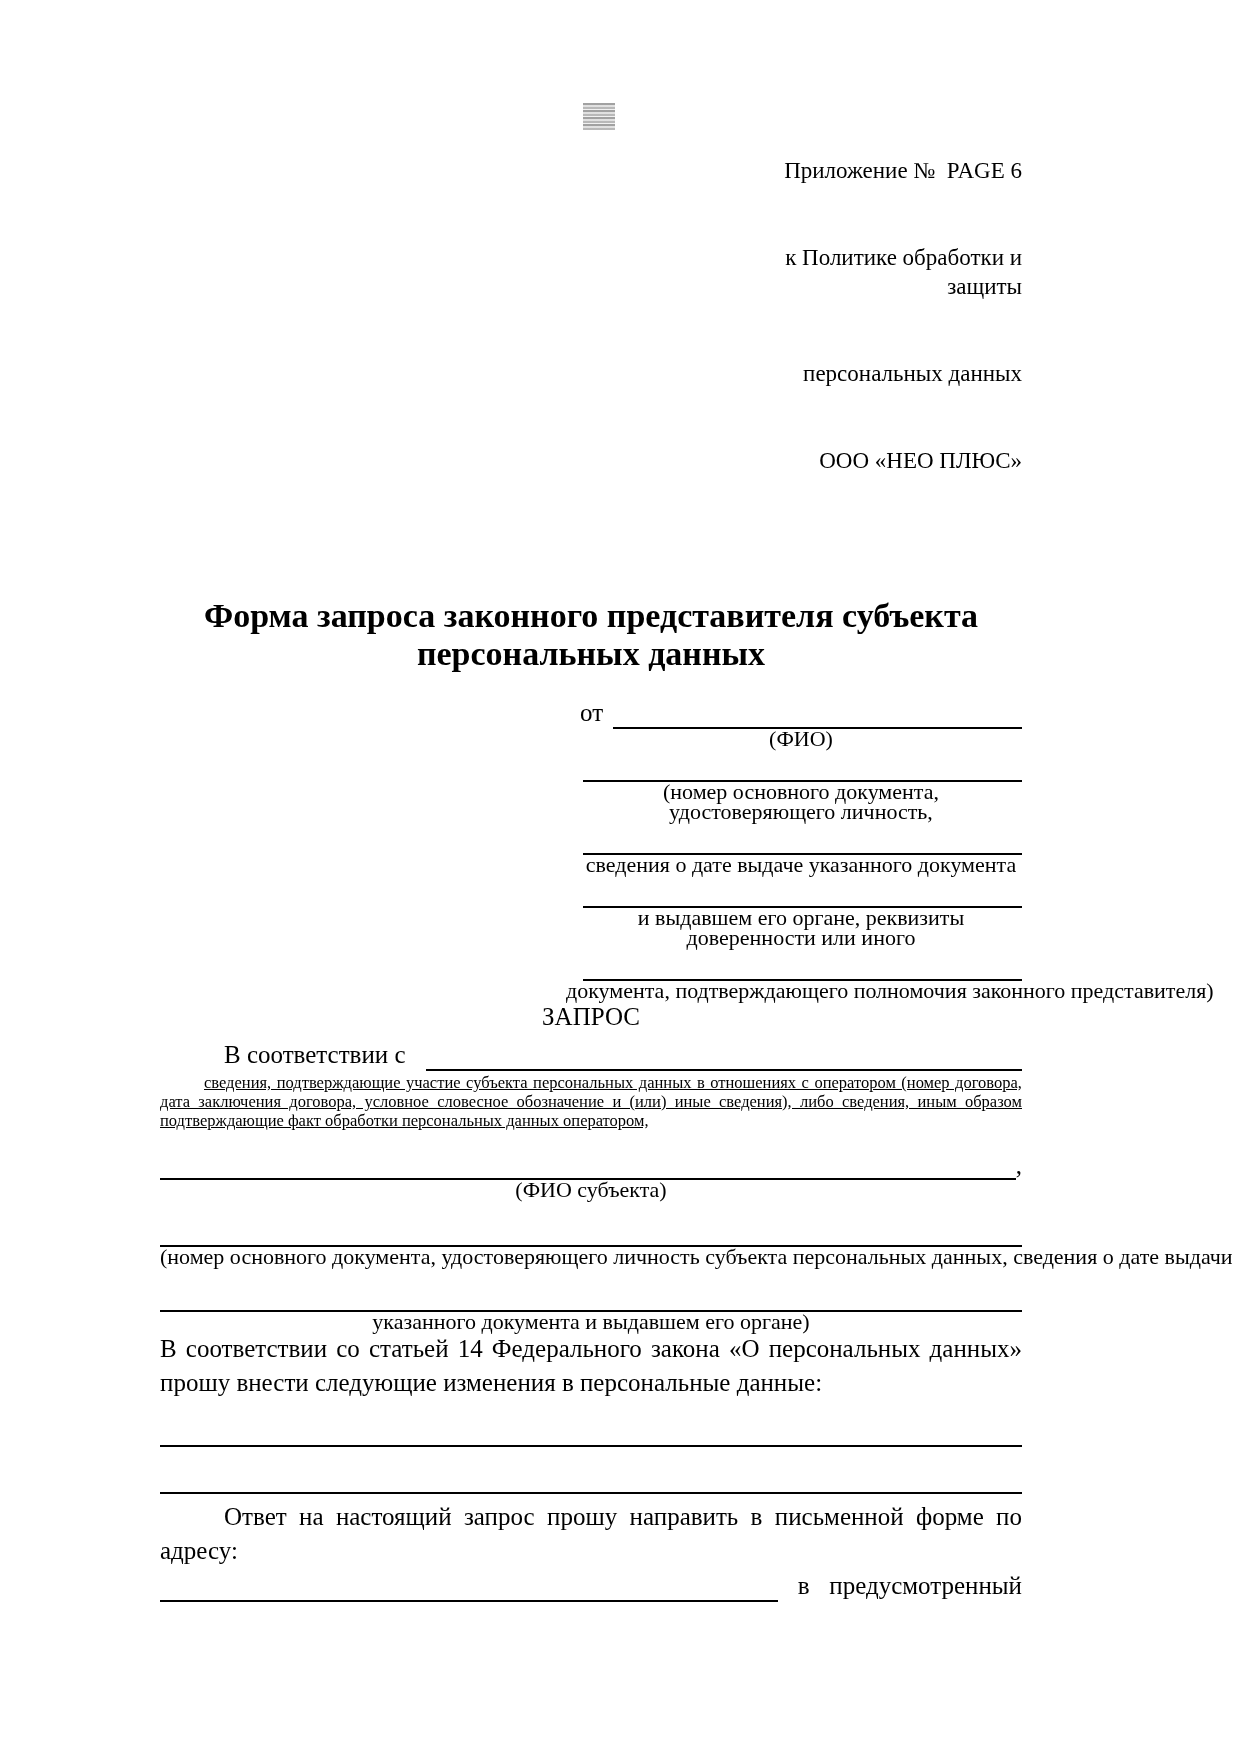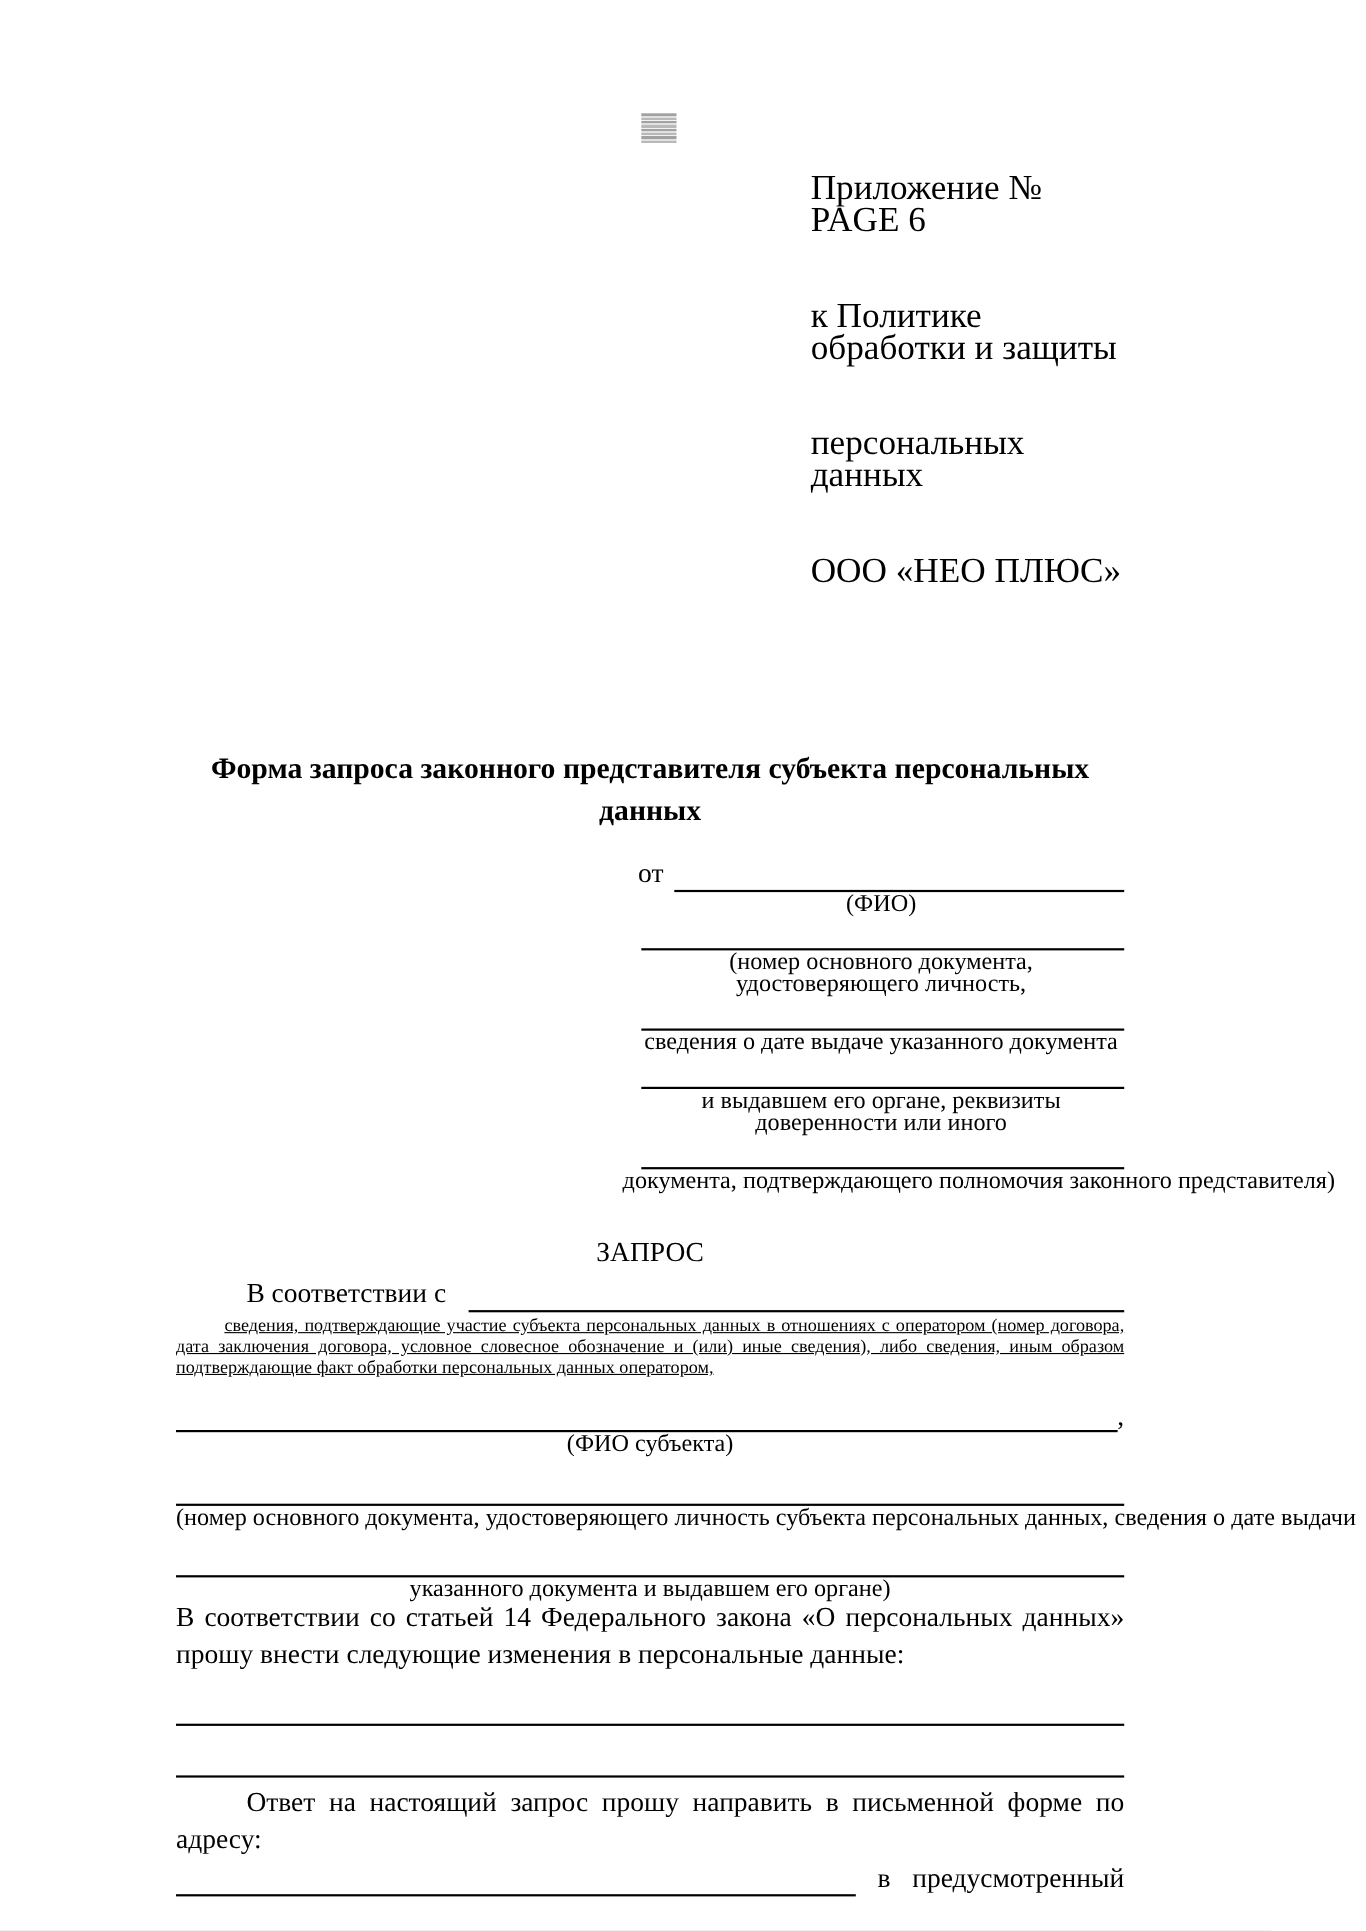--- a/index.html
+++ b/index.html
@@ -15,36 +15,36 @@
   }
   .content{position:absolute;left:160px;top:0;width:862px;}
 
   
   .field-glyph{
     position:absolute;left:583px;top:103px;width:32px;height:27px;
     background:repeating-linear-gradient(180deg,#8a8a8a 0 2px,#d9d9d9 2px 4px,#a7a7a7 4px 6px,#eee 6px 7px);
     opacity:.8;
   }
 
-  .header{margin-left:577px;padding-top:98px;font-size:32px;line-height:29px;white-space:pre-wrap;}
+  .header{margin-left:577px;padding-top:98px;font-size:23px;line-height:29px;white-space:pre-wrap;text-align:right;}
 
-  .title{margin:88px 0 0 0;text-align:center;font-weight:bold;font-size:27px;line-height:38px;}
+  .title{margin:64px 0 0 0;text-align:center;font-weight:bold;font-size:34px;line-height:38px;}
 
   .addressee{margin-left:420px;margin-top:24px;width:442px;}
   .addressee .to-line{line-height:32px;}
   .from-row{display:flex;align-items:flex-end;line-height:32px;}
   .from-row .lbl{margin-right:10px;}
   .fill{flex:1 1 auto;border-bottom:2px solid #000;height:30px;}
   .cap{font-size:22px;line-height:20px;text-align:center;}
   .cap.wide{white-space:nowrap;}
   .ul{border-bottom:2px solid #000;height:31px;}
   .addressee .ul{margin-left:3px;}
   .cap.left-overflow{margin-left:-14px;white-space:nowrap;}
 
-  .zapros{margin-top:40px;text-align:center;line-height:32px;}
+  .zapros{text-align:center;line-height:32px;}
 
   .intro-row{display:flex;align-items:flex-end;margin-top:6px;line-height:32px;}
   .intro-row .ind{width:64px;flex:0 0 auto;}
   .intro-row .lbl{margin-right:20px;white-space:nowrap;}
 
   .fine{margin:2px 0 0 0;font-size:16.5px;line-height:19px;text-align:justify;text-indent:44px;text-decoration:underline;}
 
   .bodypar{margin:4px 0 0 0;line-height:34px;text-align:justify;}
 
   .subject-row{display:flex;align-items:flex-end;margin-top:18px;line-height:28px;}

